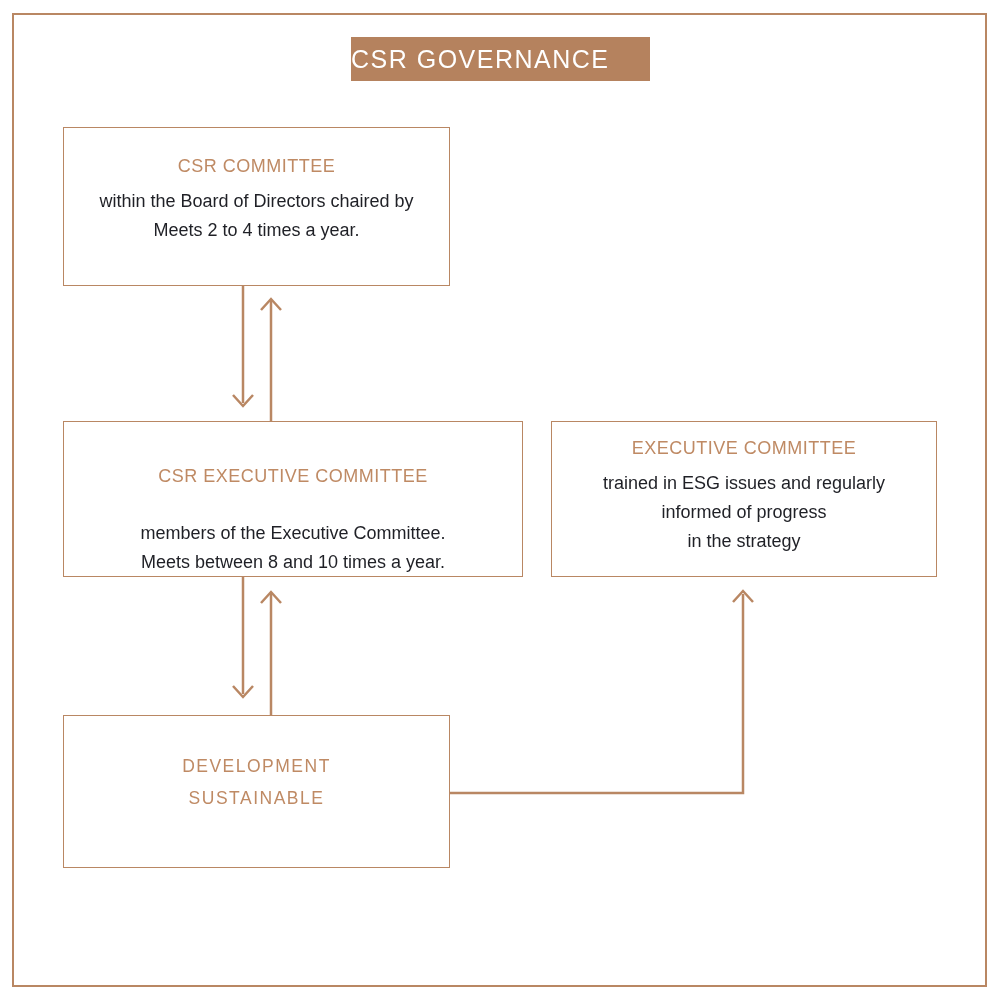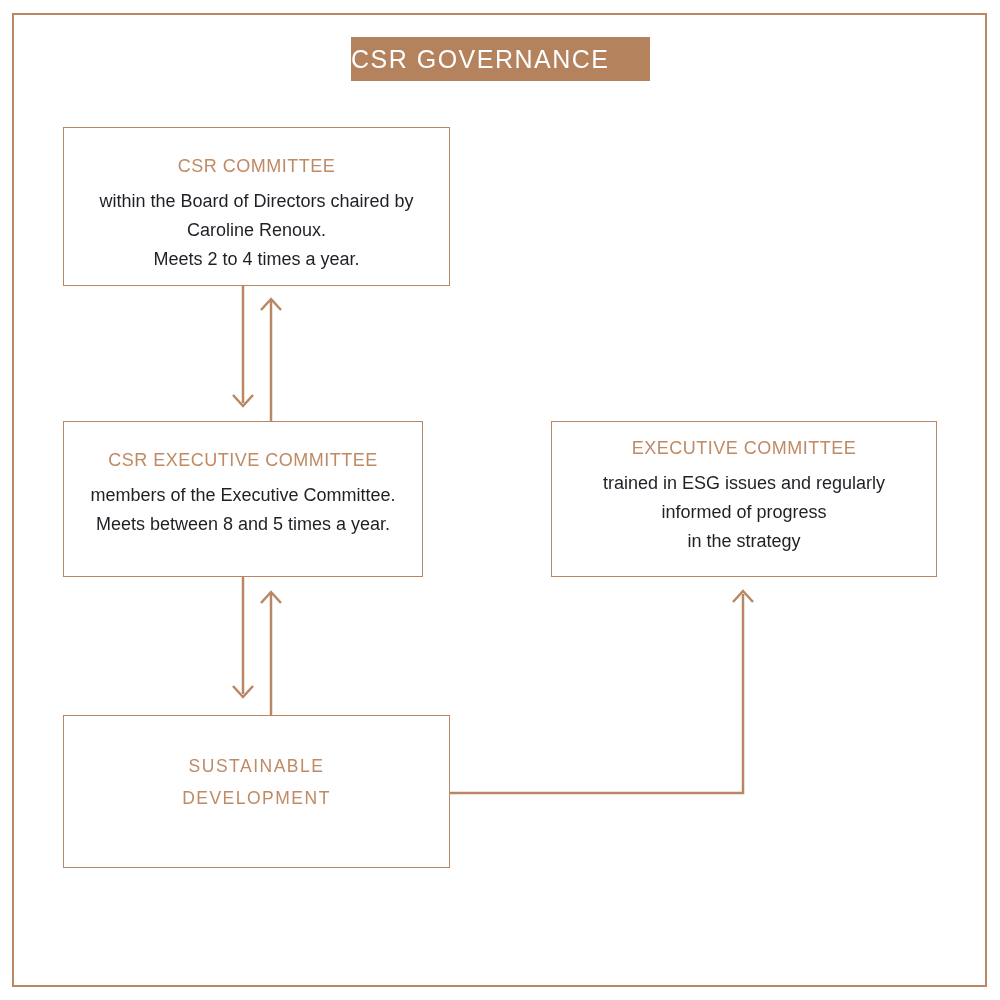--- a/index.html
+++ b/index.html
@@ -50,21 +50,21 @@
     letter-spacing:0.5px;
     margin-bottom:10px;
     white-space:nowrap;
   }
   .node-body{
     color:var(--body-text);
     font-size:18px;
     line-height:29px;
   }
   #box-csr-committee{left:63px;top:127px;width:387px;height:159px;padding-top:28px;}
-  #box-csr-exec{left:63px;top:421px;width:360px;height:156px;padding-top:28px;}
+  #box-csr-exec{left:63px;top:421px;width:460px;height:156px;padding-top:44px;gap:22px;}
   #box-exec{left:551px;top:421px;width:386px;height:156px;padding-top:16px;}
   #box-sdd{left:63px;top:715px;width:387px;height:153px;padding-top:34px;}
   #box-sdd .dept-line{
     color:var(--copper-text);
     font-size:17.5px;
     letter-spacing:1.5px;
     line-height:32px;
     white-space:nowrap;
   }
   svg.arrows{
@@ -85,45 +85,44 @@
   <div class="frame"></div>
 
   <div class="banner">
     <span>CSR GOVERNANCE</span>
   </div>
 
   <div class="node" id="box-csr-committee">
     <div class="node-title">CSR COMMITTEE</div>
     <div class="node-body">
       <div>within the Board of Directors chaired by</div>
-      <div>Caroline Renoux.</div>
       <div>Meets 2 to 4 times a year.</div>
     </div>
   </div>
 
   <div class="node" id="box-csr-exec">
     <div class="node-title">CSR EXECUTIVE COMMITTEE</div>
     <div class="node-body">
       <div>members of the Executive Committee.</div>
-      <div>Meets between 8 and 5 times a year.</div>
+      <div>Meets between 8 and 10 times a year.</div>
     </div>
   </div>
 
   <div class="node" id="box-exec">
     <div class="node-title">EXECUTIVE COMMITTEE</div>
     <div class="node-body">
       <div>trained in ESG issues and regularly</div>
       <div>informed of progress</div>
       <div>in the strategy</div>
     </div>
   </div>
 
   <div class="node" id="box-sdd">
+    <div class="dept-line">DEVELOPMENT</div>
     <div class="dept-line">SUSTAINABLE</div>
-    <div class="dept-line">DEVELOPMENT</div>
   </div>
 
   <svg class="arrows" viewBox="0 0 1000 1000">
 
     <line x1="243" y1="286" x2="243" y2="403"></line>
     <polyline points="233,395 243,406 253,395"></polyline>
 
     <line x1="271" y1="421" x2="271" y2="301"></line>
     <polyline points="261,310 271,299 281,310"></polyline>
 

